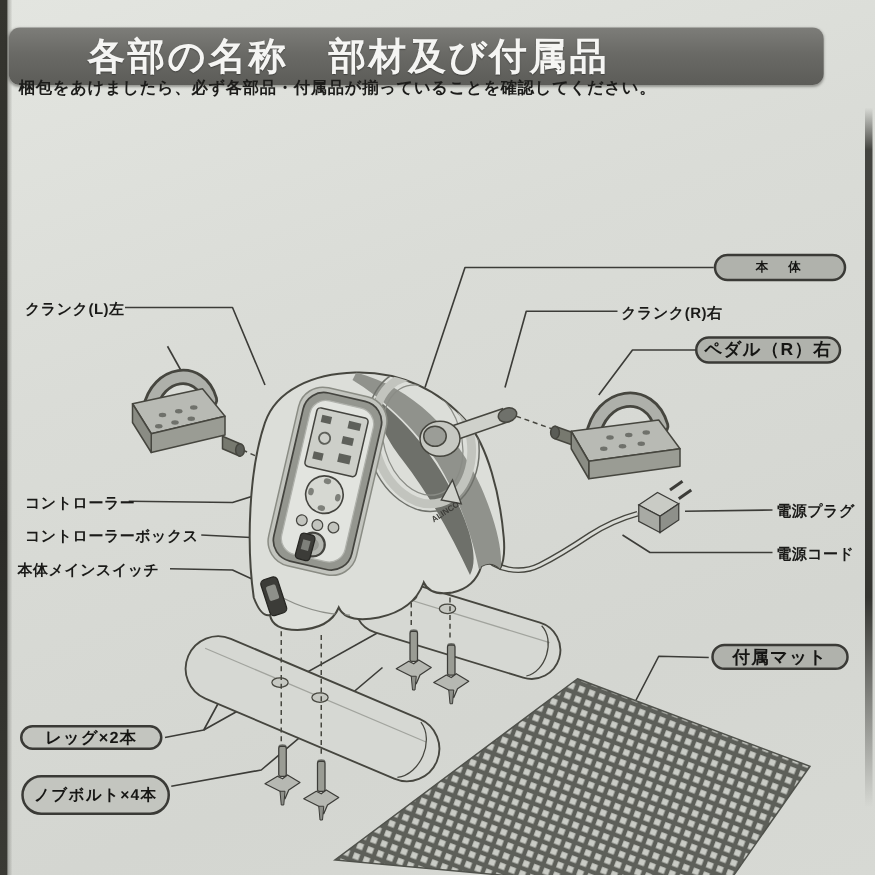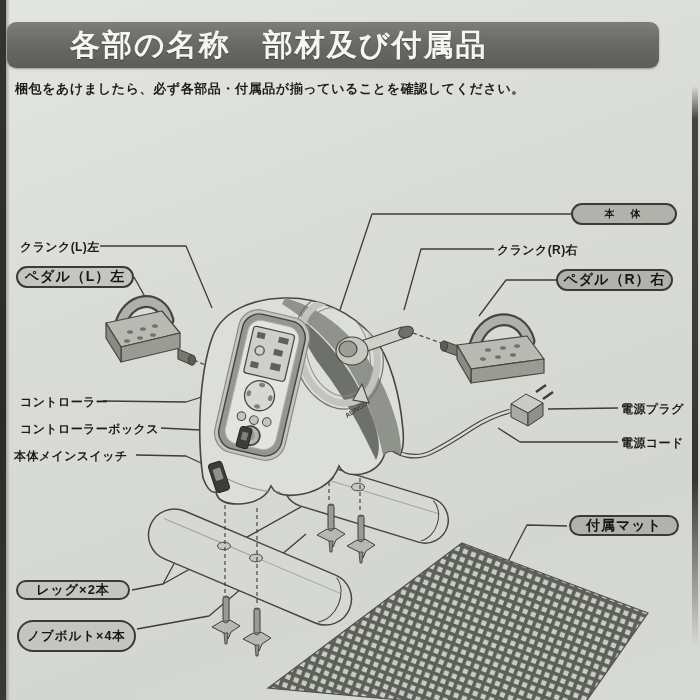--- a/index.html
+++ b/index.html
@@ -21,21 +21,21 @@
     border-radius:9px;display:flex;align-items:center;
     box-shadow:0 1px 2px rgba(40,40,36,.4);
   }
   .banner-title{
     padding-left:28px;font-size:30px;font-weight:bold;color:#f5f5f3;
     letter-spacing:2px;white-space:nowrap;
     text-shadow:0 1px 1px rgba(0,0,0,.35);
     margin-left:35px;
   }
   .intro{
-    position:absolute;left:15px;top:80px;font-size:13px;font-weight:bold;
+    position:absolute;left:15px;top:61px;font-size:13px;font-weight:bold;
     letter-spacing:.6px;color:#1c1c1a;white-space:nowrap;text-align:right;
   }
   .lbl{position:absolute;font-size:12px;font-weight:600;letter-spacing:.4px;
     color:#1a1a18;white-space:nowrap;}
   .pill{
     position:absolute;display:flex;align-items:center;justify-content:center;
     border:2px solid #3a3a36;border-radius:999px;background:#c3c5bf;
     font-weight:bold;color:#161614;white-space:nowrap;box-sizing:border-box;
     letter-spacing:1px;
   }
@@ -229,21 +229,20 @@
   <div class="edge-left-soft"></div>
   <div class="edge-right"></div>
 
   <div class="banner">
     <span class="banner-title">各部の名称　部材及び付属品</span>
   </div>
 
   <div class="intro">梱包をあけましたら、必ず各部品・付属品が揃っていることを確認してください。</div>
 
   <div class="lbl" style="left:20px;top:239px;">クランク(L)左</div>
-  <div class="pill" style="left:16px;top:266px;width:118px;height:22px;font-size:14px;">ペダル（L）左</div>
   <div class="lbl" style="left:20px;top:394px;">コントローラー</div>
   <div class="lbl" style="left:20px;top:421px;">コントローラーボックス</div>
   <div class="lbl" style="left:14px;top:448px;">本体メインスイッチ</div>
   <div class="pill" style="left:16px;top:580px;width:114px;height:20px;font-size:13px;">レッグ×2本</div>
   <div class="pill" style="left:17px;top:620px;width:119px;height:32px;font-size:12.5px;">ノブボルト×4本</div>
   <div class="pill dark" style="left:571px;top:203px;width:106px;height:22px;font-size:10px;letter-spacing:3px;">本　体</div>
   <div class="lbl" style="left:497px;top:242px;">クランク(R)右</div>
   <div class="pill dark" style="left:556px;top:269px;width:117px;height:22px;font-size:14px;">ペダル（R）右</div>
   <div class="lbl" style="left:621px;top:401px;text-align:center;">電源プラグ</div>
   <div class="lbl" style="left:621px;top:435px;">電源コード</div>

